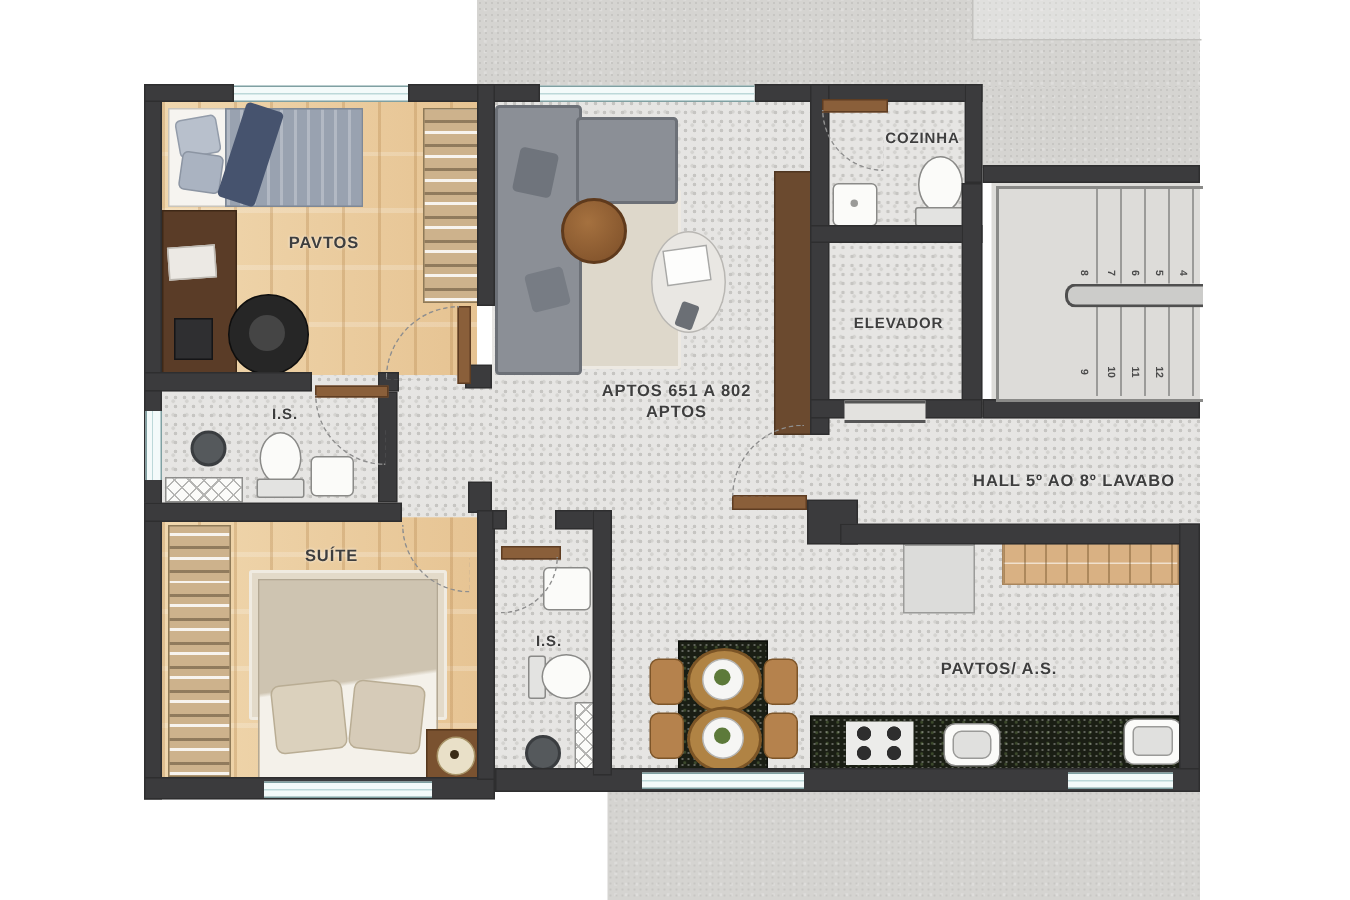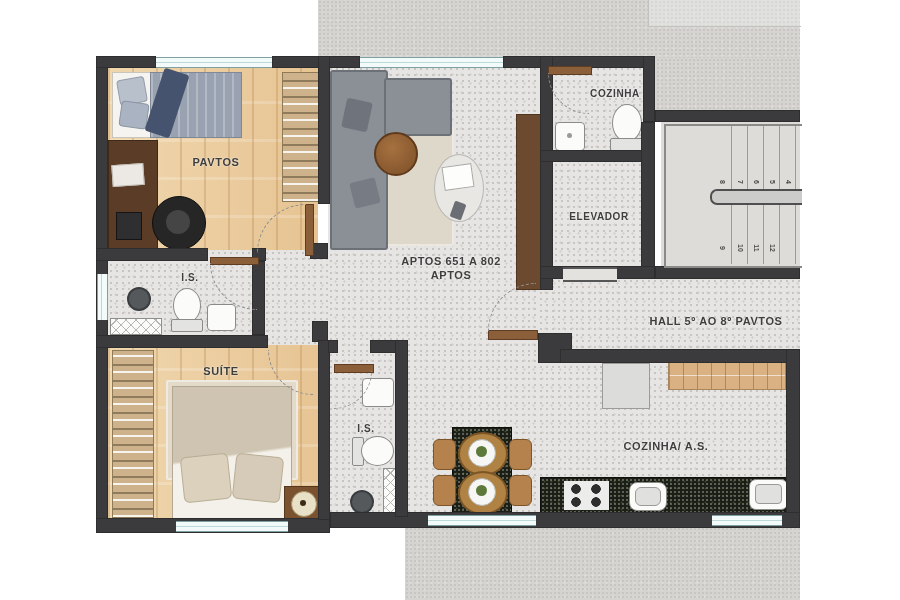--- a/index.html
+++ b/index.html
@@ -191,19 +191,19 @@
   <div class="leaf" style="left:334px;top:364px;width:38px;height:7px;"></div>
   <div class="arcBR" style="left:334px;top:371px;width:37px;height:37px;"></div>
   <div class="leaf" style="left:488px;top:330px;width:48px;height:8px;"></div>
   <div class="arcTL" style="left:488px;top:283px;width:47px;height:47px;"></div>
 
   <span class="label" style="left:216px;top:162px;">PAVTOS</span>
   <span class="label sm" style="left:615px;top:93px;">COZINHA</span>
   <span class="label sm" style="left:599px;top:216px;">ELEVADOR</span>
   <span class="label" style="left:451px;top:261px;">APTOS 651 A 802</span>
   <span class="label" style="left:451px;top:275px;">APTOS</span>
-  <span class="label" style="left:716px;top:321px;">HALL 5º AO 8º PAVTOS</span>
+  <span class="label" style="left:716px;top:321px;">HALL 5º AO 8º LAVABO</span>
   <span class="label sm" style="left:190px;top:277px;">I.S.</span>
   <span class="label" style="left:221px;top:371px;">SUÍTE</span>
   <span class="label sm" style="left:366px;top:428px;">I.S.</span>
-  <span class="label" style="left:666px;top:446px;">COZINHA/ A.S.</span>
+  <span class="label" style="left:666px;top:446px;">PAVTOS/ A.S.</span>
 
 </div>
 
 </body></html>

